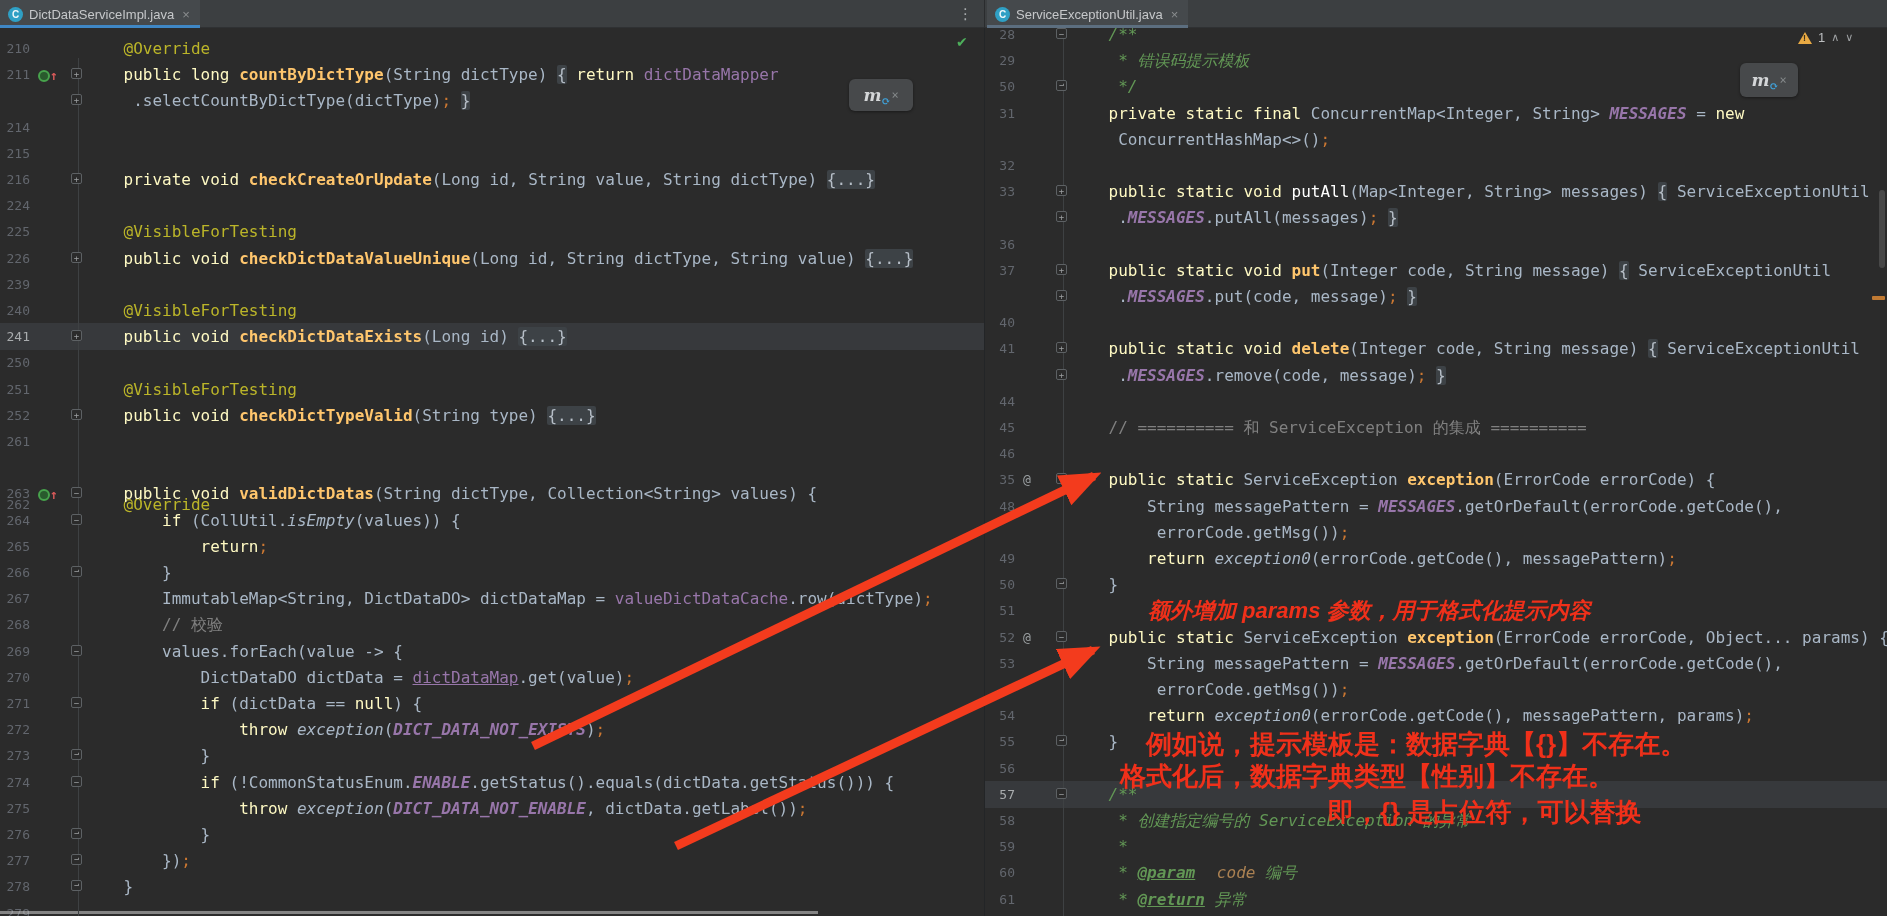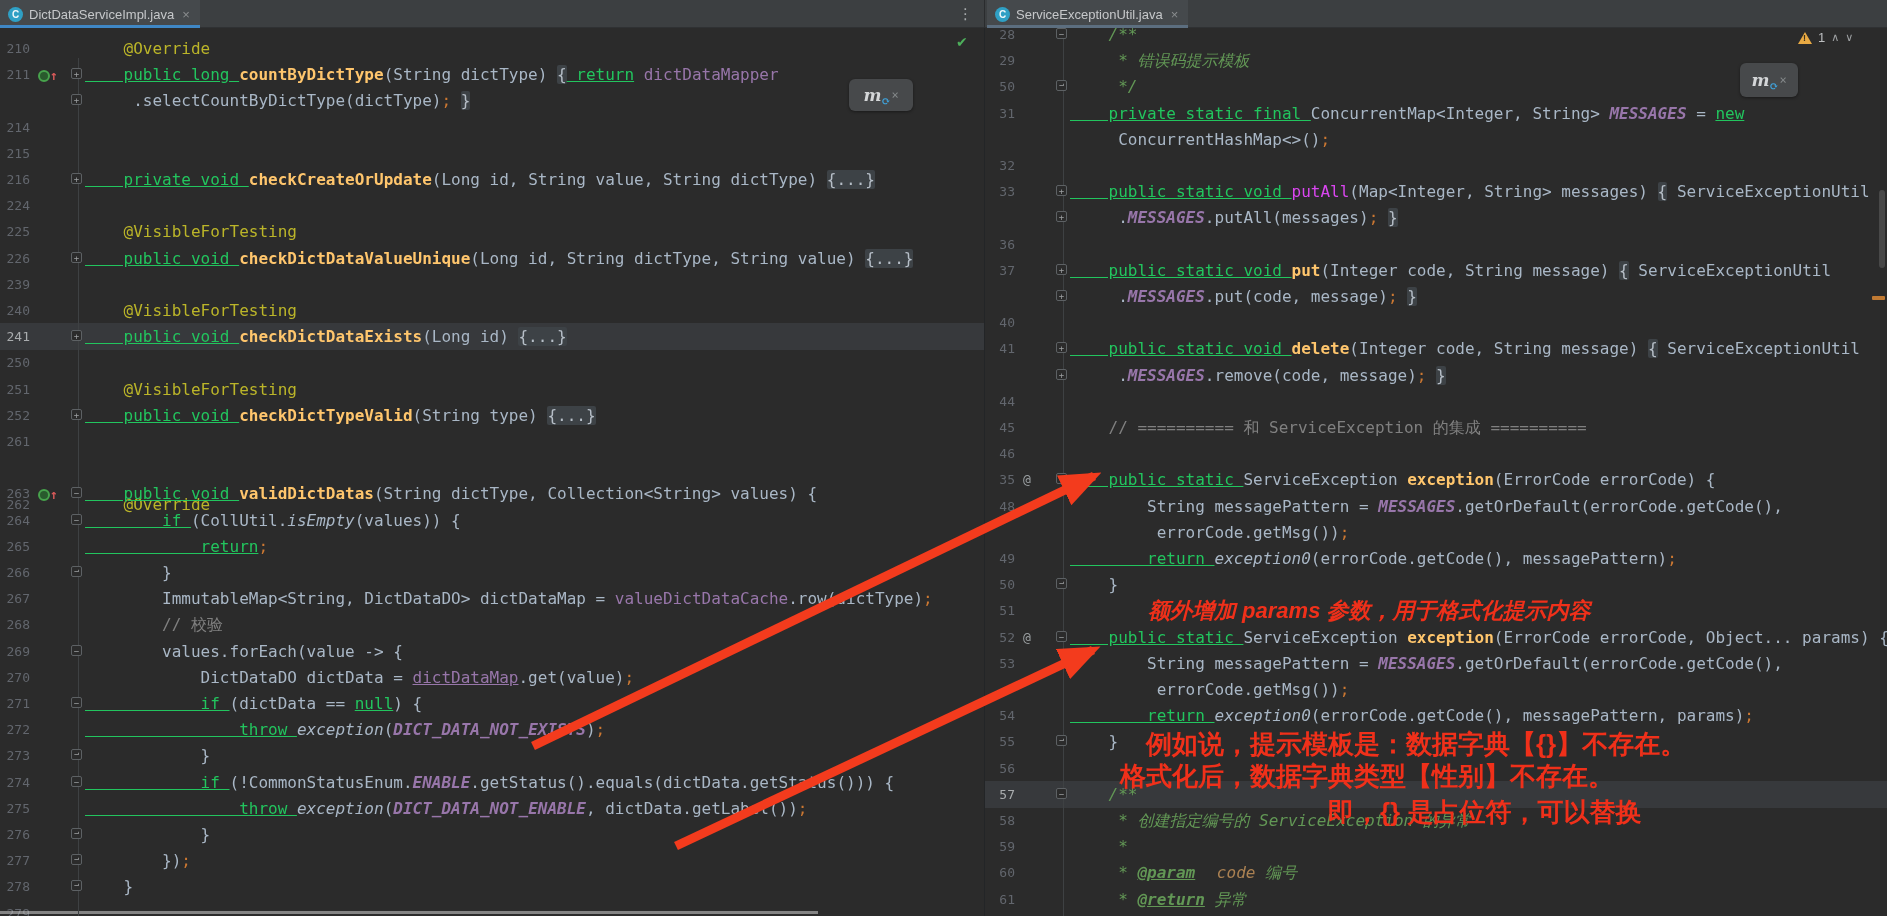--- a/index.html
+++ b/index.html
@@ -31,27 +31,27 @@
   .gicon{position:absolute;left:38px;width:30px;height:27px;line-height:27px;}
   .ovdot{display:inline-block;width:8px;height:8px;border:2px solid #47a34c;border-radius:50%;background:#295a2d;vertical-align:middle;}
   .ovarrow{color:#d85a5a;font-size:13px;font-weight:bold;vertical-align:middle;}
   .atsign{color:#9a9fa1;font-size:13px;line-height:27px;}
   .fold{position:absolute;left:71px;top:7px;width:11px;height:11px;border:1px solid #5d6164;border-radius:2px;
         background:#2b2b2b;color:#9da0a2;font-size:9px;line-height:10px;text-align:center;box-sizing:border-box;z-index:2;}
   .fold.end{transform:rotate(180deg);}
   .code{position:absolute;left:85px;margin:0;font-size:16px;line-height:27px;white-space:pre;color:#a9b7c6;}
   .foldline{position:absolute;width:1px;background:#3e4143;z-index:1;}
   
-  .kw{color:#22c55e;text-decoration:underline;} .fn{color:#ffc66d;font-weight:bold;} .ann{color:#bbb529;}
+  .kw{color:#fef9c3;} .fn{color:#ffc66d;font-weight:bold;} .ann{color:#bbb529;}
   .cm{color:#808080;} .doc{color:#629755;font-style:italic;}
   .doct{color:#629755;font-weight:bold;font-style:italic;text-decoration:underline;}
   .docv{color:#ab8152;font-style:italic;padding-left:12px;} .docit{color:#629755;font-style:italic;}
   .cn{color:#9876aa;font-style:italic;font-weight:bold;} .fl{color:#9876aa;}
   .lnk{color:#9876aa;text-decoration:underline;} .it{color:#a9b7c6;font-style:italic;}
-  .df{color:#a9b7c6;} .sc{color:#cc7832;} .gr{color:#d946ef;}
+  .df{color:#a9b7c6;} .sc{color:#cc7832;} .gr{color:#ffffff;}
   .fb,.foldbox{background:#3d4246;color:#b6bec7;border-radius:2px;}
   
   #check-left{position:absolute;left:956px;top:34px;color:#4daf5b;font-size:14px;font-family:"DejaVu Sans",sans-serif;}
   .mbadge{position:absolute;background:#47494b;border-radius:6px;display:flex;align-items:center;
           justify-content:center;gap:10px;box-shadow:0 1px 3px rgba(0,0,0,.4);}
   .mbadge .mglyph{color:#d4d6d8;font:bold italic 17px "DejaVu Serif",serif;position:relative;}
   .mbadge .sync{position:absolute;right:-9px;bottom:-3px;color:#3fa3dc;font-size:11px;font-weight:bold;}
   .mbadge .bx{color:#84888a;font-size:12px;}
   #mbadge-left{left:849px;top:79px;width:64px;height:32px;}
   #mbadge-right{left:1740px;top:63px;width:58px;height:34px;}

